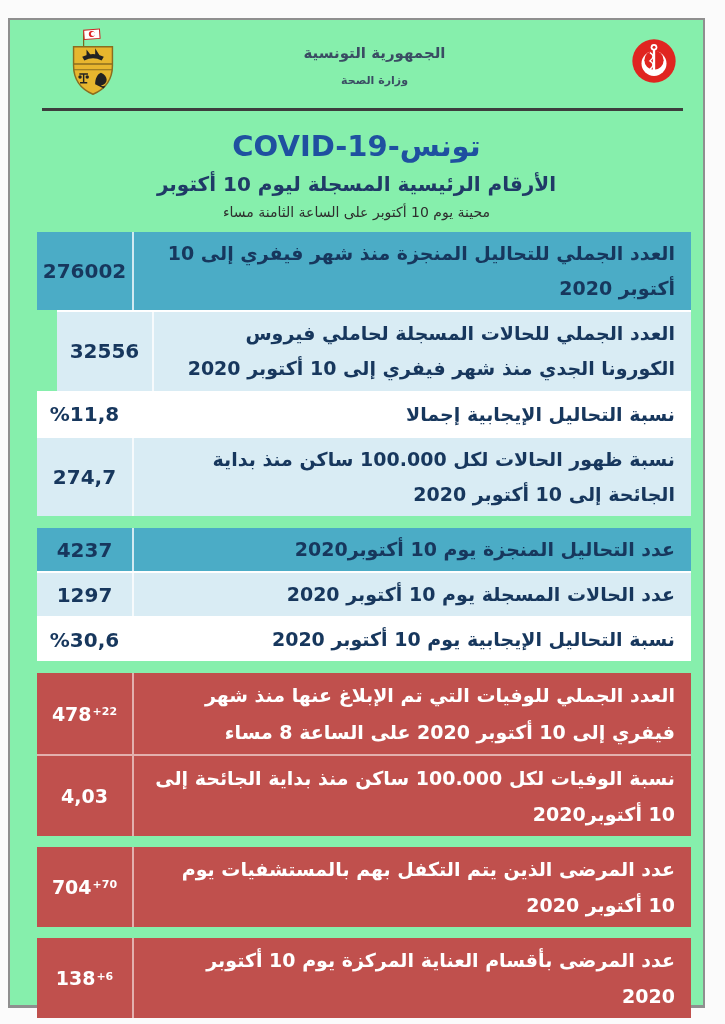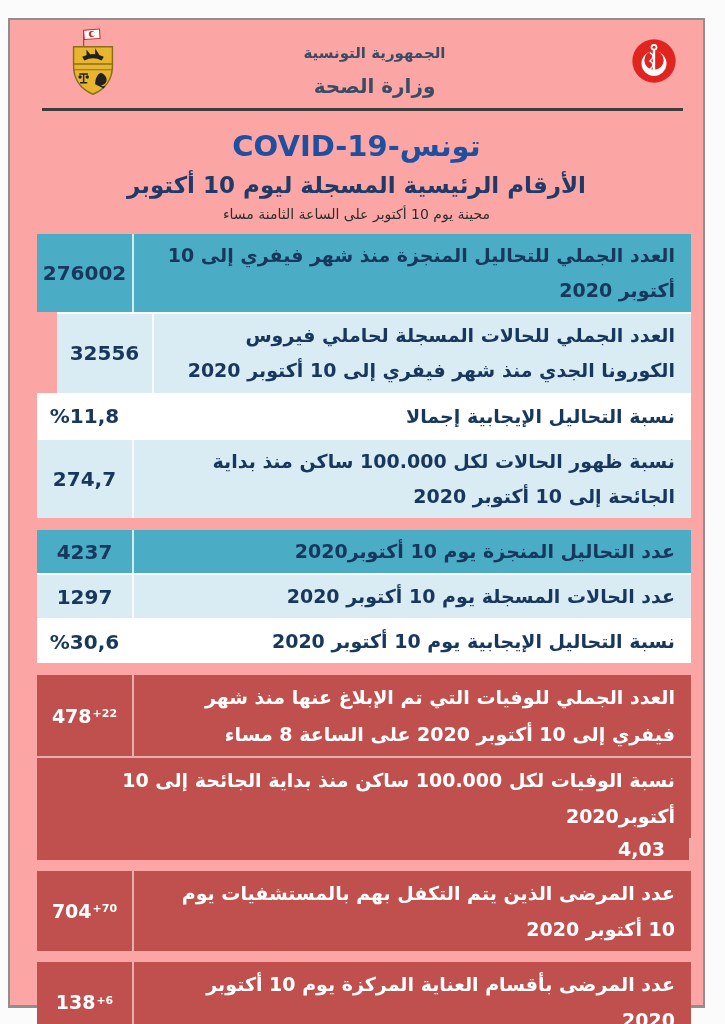--- a/index.html
+++ b/index.html
@@ -2,56 +2,56 @@
 <html lang="ar"><head>
 <meta charset="utf-8">
 <style>
   html,body{margin:0;padding:0;}
   body{
     width:725px;height:1024px;background:#fbfbfb;position:relative;
     font-family:"DejaVu Sans",sans-serif;overflow:hidden;
   }
   .page{
     position:absolute;left:8px;top:18px;width:697px;height:990px;
-    background:#fca5a5;border:2px solid #8f8f8f;border-bottom-width:3px;
+    background:#86efac;border:2px solid #8f8f8f;border-bottom-width:3px;
     box-sizing:border-box;
   }
   
   .hdr{display:flex;align-items:flex-start;padding:8px 24px 0 44px;}
   .hdr-coat{flex:none;width:54px;height:72px;margin-left:12px;}
   .hdr-center{flex:1;text-align:center;color:#3a4c63;font-weight:bold;}
   .hdr-line1{font-size:15px;margin-top:16px;}
-  .hdr-line2{font-size:20px;margin-top:12px;}
+  .hdr-line2{font-size:11px;margin-top:12px;}
   .hdr-logo{flex:none;width:50px;height:50px;margin-top:8px;}
   .rule{height:3px;background:#3d3d3d;margin:8px 20px 0 32px;}
   
   .titles{text-align:center;direction:rtl;}
   .t1{direction:ltr;color:#1f50a0;font-size:29px;font-weight:bold;margin-top:18px;}
-  .t2{color:#203a67;font-size:23px;font-weight:bold;margin-top:9px;}
+  .t2{color:#203a67;font-size:20px;font-weight:bold;margin-top:9px;}
   .t3{color:#2e2e2e;font-size:14px;font-weight:normal;margin-top:8px;}
   
   .tbl{direction:rtl;margin:12px 12px 0 27px;}
   .row{display:flex;align-items:stretch;font-weight:bold;color:#17375d;}
   .tbl .row + .row{border-top:2px solid #ffffff;}
   .lbl{flex:1;padding:4px 16px;font-size:19px;line-height:1.85;align-self:center;}
   .val{
     width:97px;flex:none;display:flex;align-items:center;justify-content:center;
     font-size:20px;direction:ltr;border-right:2px solid rgba(255,255,255,.75);
     box-sizing:border-box;
   }
   .teal{background:#4bacc6;}
   .lite{background:#d9ecf4;}
   .white{background:#ffffff;}
   .h38{min-height:38px;} .h40{min-height:40px;} .h42{min-height:42px;}
   .h46{min-height:46px;} .h72{min-height:72px;margin-left:20px;} .h80{min-height:80px;}
   .h44{min-height:44px;}
   
   .rblk{direction:rtl;margin:11px 12px 0 27px;background:#c0504d;}
   .rblk .row{color:#ffffff;}
-  .rblk .row + .row{border-top:2px solid rgba(255,255,255,.55);flex-direction:column;}
+  .rblk .row + .row{border-top:2px solid rgba(255,255,255,.55);}
   .rblk .val{border-right:2px solid rgba(255,255,255,.55);font-size:19px;}
   .rblk .lbl{font-size:19px;line-height:1.9;}
   sup.delta{font-size:11px;font-weight:bold;position:relative;top:-2px;margin-left:1px;}
   .mt12{margin-top:12px;}
 </style>
 </head>
 <body>
 
 <div class="page">
 

